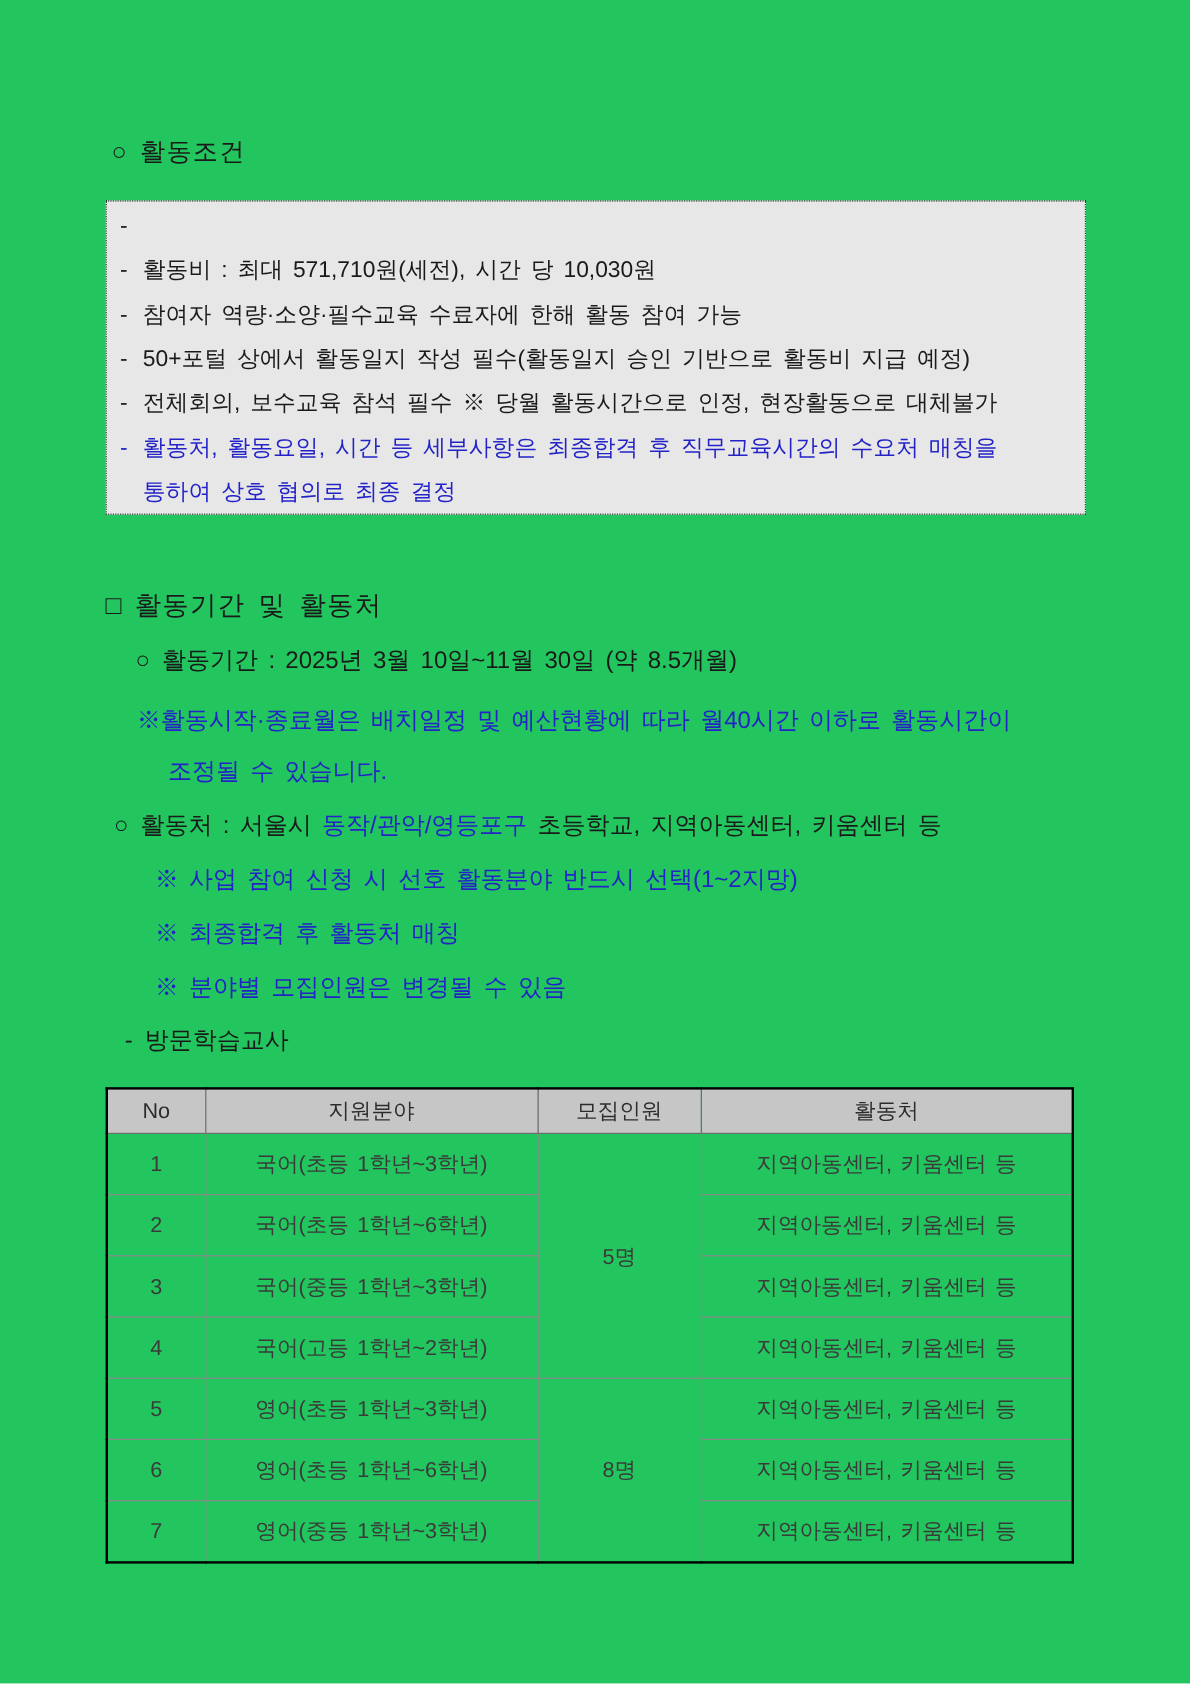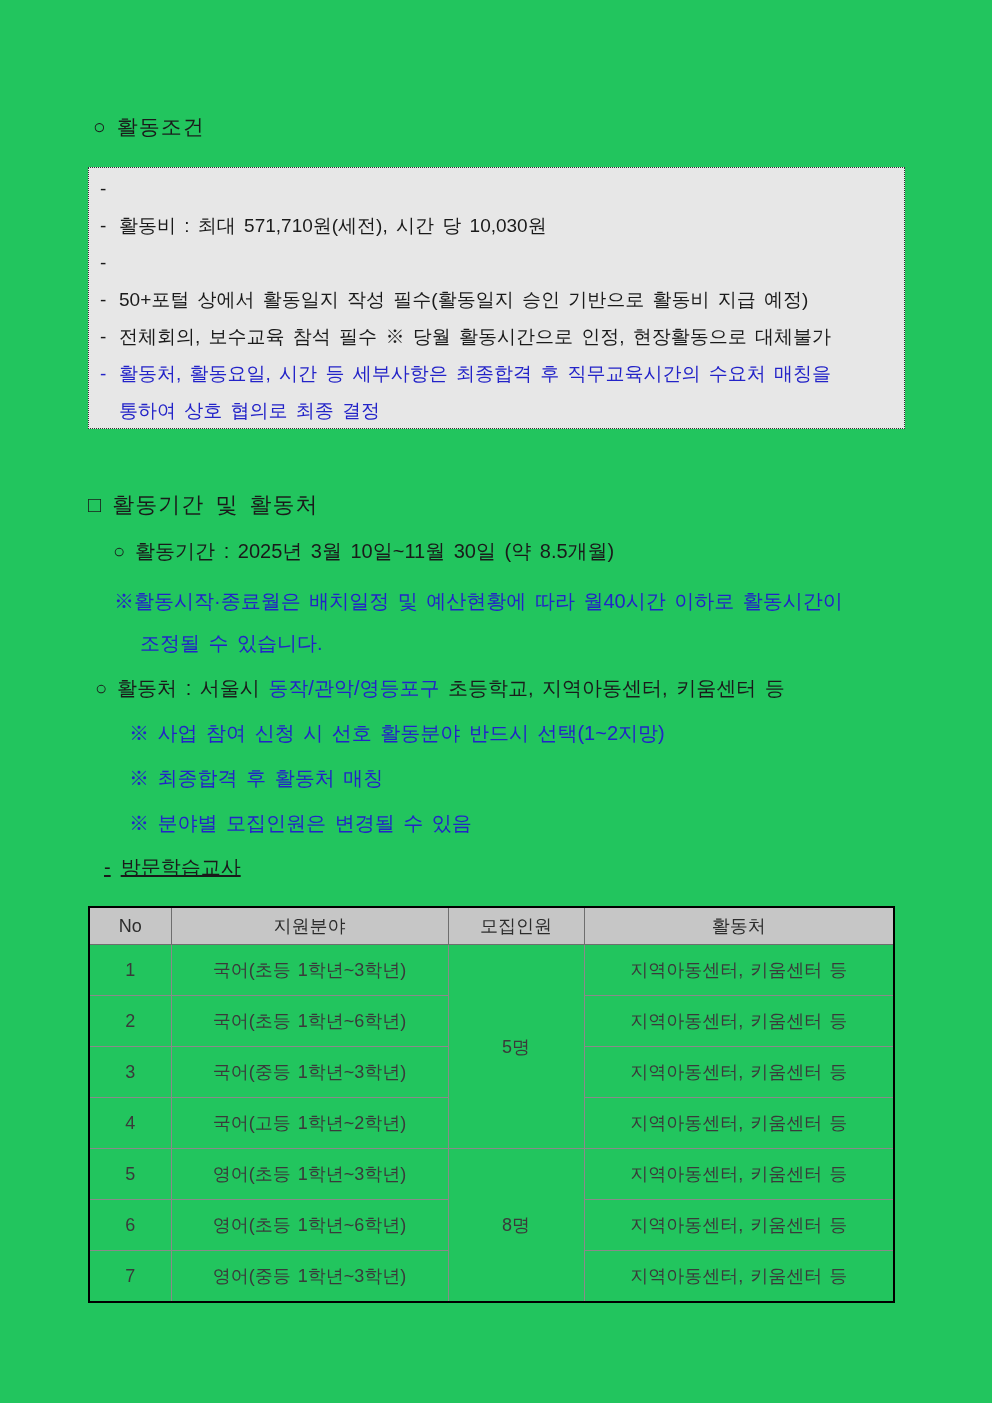--- a/index.html
+++ b/index.html
@@ -109,20 +109,21 @@
   <div class="cond-box">
     <div class="cond-line">
       <span class="cond-marker">-</span>
     </div>
     <div class="cond-line">
       <span class="cond-marker">-</span>
       <span>활동비 : 최대 571,710원(세전), 시간 당 10,030원</span>
     </div>
     <div class="cond-line">
       <span class="cond-marker">-</span>
+      <span>참여자 역량·소양·필수교육 수료자에 한해 활동 참여 가능</span>
     </div>
     <div class="cond-line">
       <span class="cond-marker">-</span>
       <span>50+포털 상에서 활동일지 작성 필수(활동일지 승인 기반으로 활동비 지급 예정)</span>
     </div>
     <div class="cond-line">
       <span class="cond-marker">-</span>
       <span>전체회의, 보수교육 참석 필수 ※ 당월 활동시간으로 인정, 현장활동으로 대체불가</span>
     </div>
     <div class="cond-line blue">
@@ -157,21 +158,21 @@
   <div class="line blue" style="left:129px; top:719px;">
     <span>※ 사업 참여 신청 시 선호 활동분야 반드시 선택(1~2지망)</span>
   </div>
   <div class="line blue" style="left:129px; top:764px;">
     <span>※ 최종합격 후 활동처 매칭</span>
   </div>
   <div class="line blue" style="left:129px; top:809px;">
     <span>※ 분야별 모집인원은 변경될 수 있음</span>
   </div>
 
-  <div class="line" style="left:104px; top:853px;text-decoration:underline;">
+  <div class="line" style="left:104px; top:853px;">
     <span class="marker">-</span><span>방문학습교사</span>
   </div>
 
   <table class="doc-table">
     <colgroup>
       <col style="width:82px">
       <col style="width:277px">
       <col style="width:136px">
       <col style="width:310px">
     </colgroup>

